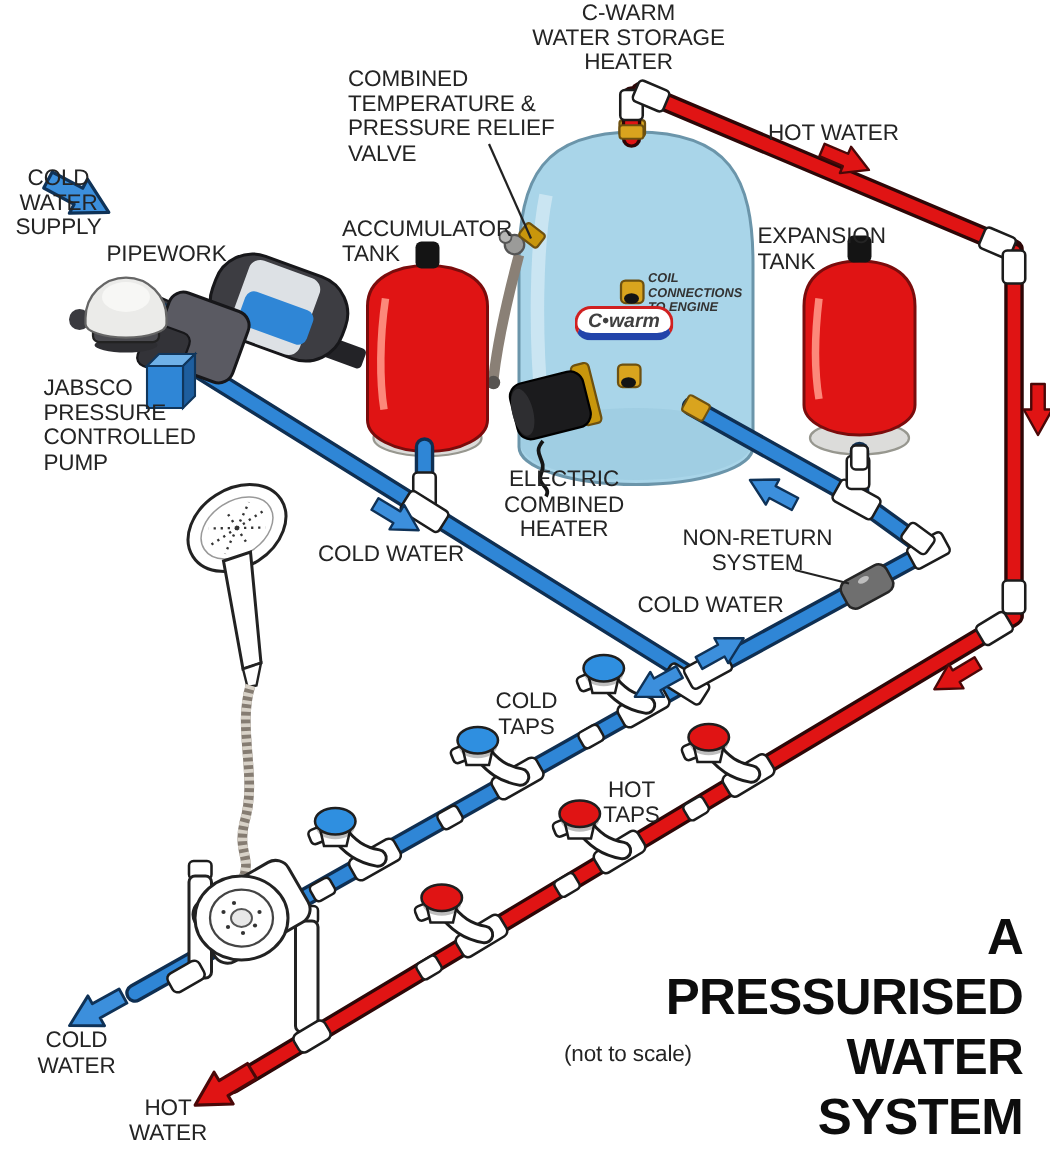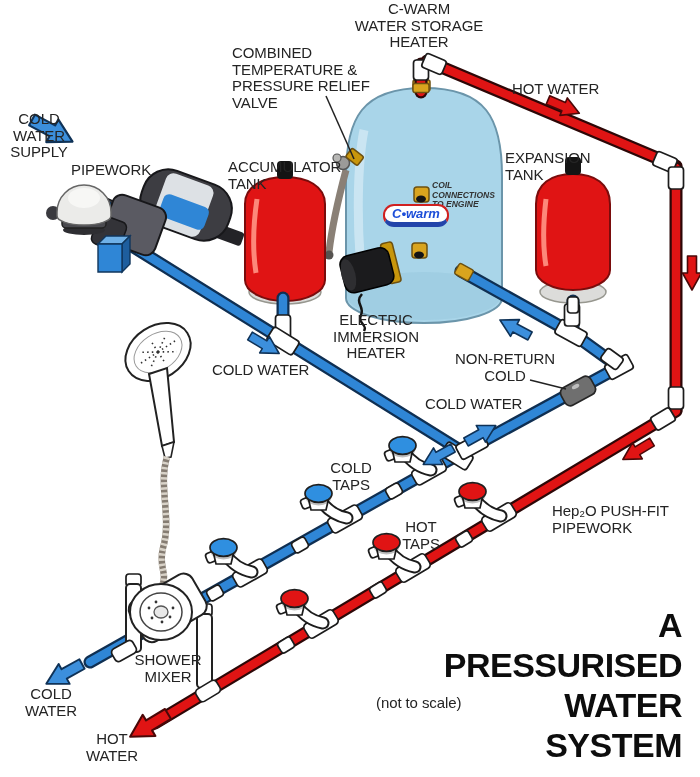--- a/index.html
+++ b/index.html
@@ -17,21 +17,21 @@
   .italic{}
   .coil{
     position:absolute;white-space:pre-line;font-size:8.5px;line-height:9.5px;
     font-weight:bold;font-style:italic;color:#333;
   }
   .title{
     font-size:34px;font-weight:bold;line-height:40px;color:#0d0d0d;letter-spacing:-0.5px;
   }
   .cwarm-badge{
     position:absolute;background:#fff;border:2.5px solid #d02020;border-bottom:5px solid #2244aa;
-    border-radius:11px;padding:0 7px;color:#1d4ed8;font-weight:bold;font-style:italic;
+    border-radius:11px;padding:0 7px;color:#404040;font-weight:bold;font-style:italic;
     font-size:13px;line-height:16px;
   }
   
   .poB{stroke:#0f2f52;stroke-width:13;fill:none;stroke-linecap:round;}
   .piB{stroke:#2f86d6;stroke-width:8.5;fill:none;stroke-linecap:round;}
   .poR{stroke:#2d0707;stroke-width:13;fill:none;stroke-linecap:round;}
   .piR{stroke:#e01414;stroke-width:8.5;fill:none;stroke-linecap:round;}
   .wfit{fill:#fff;stroke:#1c1c1c;stroke-width:1.7;}
   .arrB{fill:#3c8fdc;stroke:#0f3257;stroke-width:1.6;stroke-linejoin:round;}
   .arrR{fill:#e01414;stroke:#4a0808;stroke-width:1.6;stroke-linejoin:round;}
@@ -267,43 +267,43 @@
 HEATER</div>
 <div class="lbl" style="left:232px;top:45px">COMBINED
 TEMPERATURE &amp;
 PRESSURE RELIEF
 VALVE</div>
 <div class="lbl" style="left:512px;top:81px">HOT WATER</div>
 <div class="lbl center" style="left:2px;top:111px;width:74px">COLD
 WATER
 SUPPLY</div>
 <div class="lbl" style="left:71px;top:162px">PIPEWORK</div>
-<div class="lbl" style="left:228px;top:159px">ACCUMULATOR
+<div class="lbl" style="left:228px;top:145px">ACCUMULATOR
 TANK</div>
 <div class="lbl" style="left:505px;top:150px">EXPANSION
 TANK</div>
+<div class="lbl" style="left:29px;top:251px">JABSCO
+PRESSURE
+CONTROLLED
+PUMP</div>
 <div class="coil" style="left:432px;top:181px">COIL
 CONNECTIONS
 TO ENGINE</div>
 <div class="cwarm-badge" style="left:383px;top:204px">C•warm</div>
 <div class="lbl center" style="left:314px;top:312px;width:124px">ELECTRIC
-IMMERSION
+COMBINED
 HEATER</div>
 <div class="lbl center" style="left:440px;top:351px;width:130px">NON-RETURN
-COLD</div>
+SYSTEM</div>
 <div class="lbl" style="left:212px;top:362px">COLD WATER</div>
 <div class="lbl" style="left:425px;top:396px">COLD WATER</div>
 <div class="lbl center" style="left:314px;top:460px;width:74px">COLD
 TAPS</div>
 <div class="lbl center" style="left:384px;top:519px;width:74px">HOT
 TAPS</div>
-<div class="lbl" style="left:552px;top:503px">Hep₂O PUSH-FIT
-PIPEWORK</div>
-<div class="lbl center" style="left:124px;top:652px;width:88px">SHOWER
-MIXER</div>
 <div class="lbl center" style="left:14px;top:686px;width:74px">COLD
 WATER</div>
 <div class="lbl center" style="left:75px;top:731px;width:74px">HOT
 WATER</div>
 <div class="lbl italic" style="left:376px;top:695px">(not to scale)</div>
 <div class="lbl title right" style="left:410px;top:605px;width:272px">A
 PRESSURISED
 WATER
 SYSTEM</div>
 

